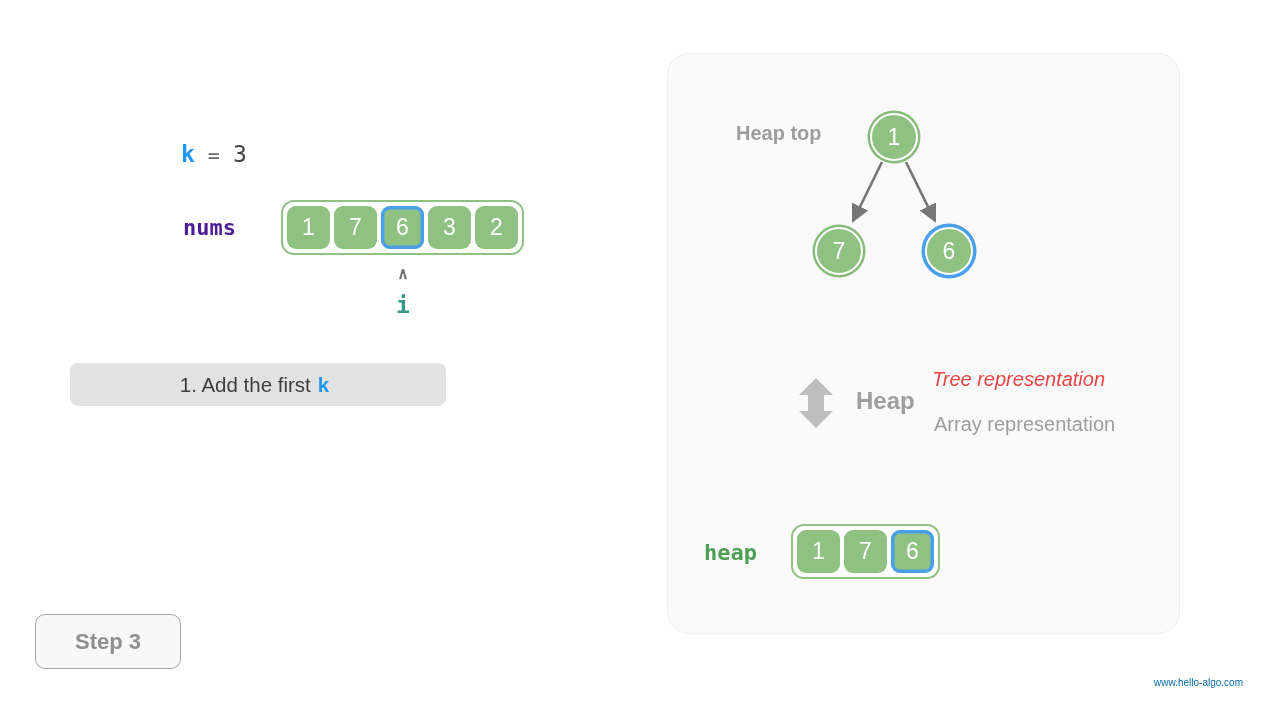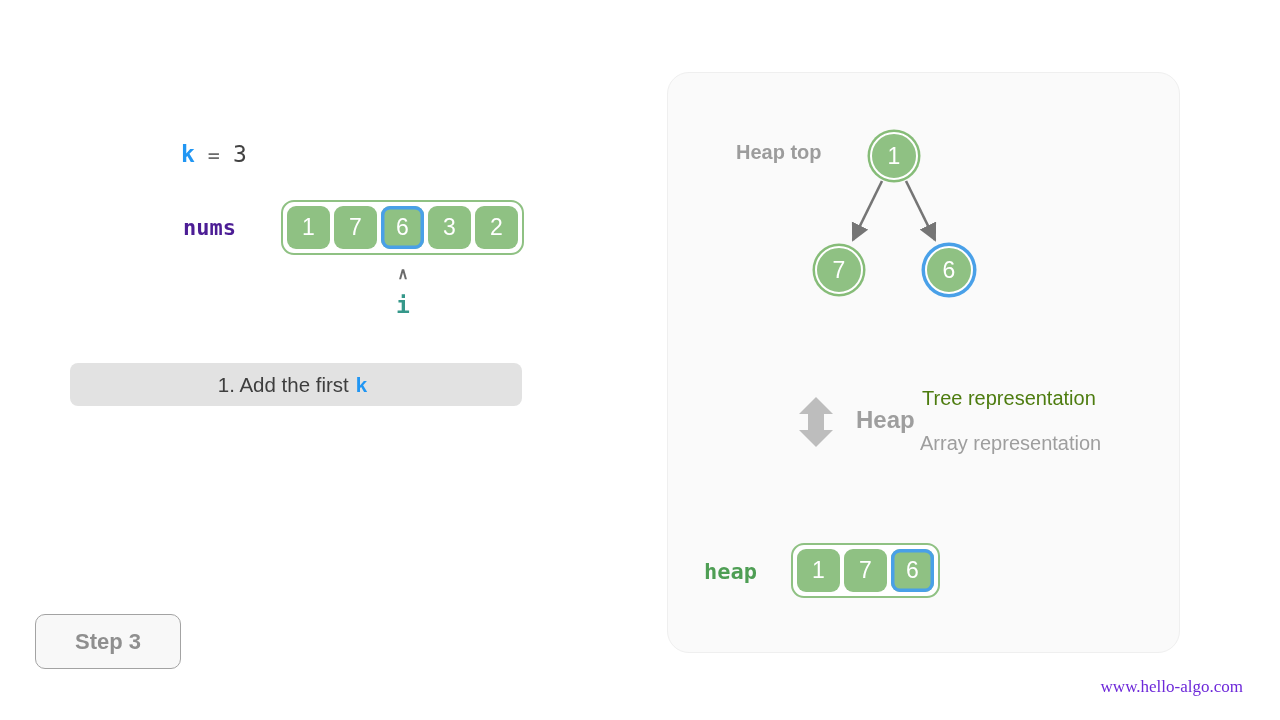--- a/index.html
+++ b/index.html
@@ -25,61 +25,61 @@
   .cell{width:43px;height:43px;border-radius:9px;background:#8FC183;color:#fff;
     font-size:23px;font-weight:500;display:flex;align-items:center;justify-content:center;}
   .cell.hl{box-shadow:inset 0 0 0 3.5px #49A0E8;}
 
   .caret{position:absolute;left:391px;top:264px;width:24px;text-align:center;
     color:#6b6b6b;font-size:15px;font-weight:bold;transform:scaleY(1.1);}
   .ptr-label{position:absolute;left:391px;top:292px;width:24px;text-align:center;
     font-family:"DejaVu Sans Mono","Liberation Mono",monospace;
     font-weight:bold;font-size:23px;color:#35988A;}
 
-  .caption{position:absolute;left:70px;top:363px;width:452px;height:43px;
+  .caption{position:absolute;left:70px;top:363px;width:376px;height:43px;
     background:#E2E2E2;border-radius:8px;display:flex;align-items:center;justify-content:center;
     font-size:20.5px;color:#3E3E3E;white-space:pre;}
   .caption .cap-var{color:#2196F3;font-weight:bold;margin:0 7px;}
 
   
   .panel{position:absolute;left:667px;top:53px;width:513px;height:581px;
-    background:#FAFAFA;border:1px solid #EFEFEF;border-radius:22px;box-sizing:border-box;margin-top:19px;}
+    background:#FAFAFA;border:1px solid #EFEFEF;border-radius:22px;box-sizing:border-box;}
   .heap-top{position:absolute;left:68px;top:113px;font-size:20px;font-weight:bold;color:#9C9C9C;}
   
   .panel .heap-top{top:68px;}
 
   .tree-edges{position:absolute;left:0;top:0;pointer-events:none;}
   .tnode{position:absolute;width:44px;height:44px;border-radius:50%;
     background:#8FC183;border:2px solid #fff;box-shadow:0 0 0 2.5px #86BC78;
     color:#fff;font-size:23px;font-weight:500;
     display:flex;align-items:center;justify-content:center;}
   .tnode.root{left:202px;top:59px;}
   .tnode.child-l{left:147px;top:173px;}
   .tnode.child-r{left:257px;top:173px;}
   .tnode.hl{box-shadow:0 0 0 3.5px #49A0E8;}
 
   .updown-icon{position:absolute;left:131px;top:324px;}
   .legend-heap{position:absolute;left:188px;top:333px;font-size:24px;font-weight:bold;color:#9E9E9E;}
-  .legend-line1{position:absolute;left:254px;top:314px;font-size:20px;color:#4d7c0f;}
-  .legend-line2{position:absolute;left:252px;top:359px;font-size:20px;color:#9E9E9E;}
+  .legend-line1{position:absolute;left:264px;top:314px;font-size:20px;color:#ef4444;font-style:italic;}
+  .legend-line2{position:absolute;left:266px;top:359px;font-size:20px;color:#9E9E9E;}
 
   .heap-arr-label{position:absolute;left:36px;top:486px;
     font-family:"DejaVu Sans Mono","Liberation Mono",monospace;
     font-weight:bold;font-size:22px;color:#4E9E54;}
   .array.heap{left:123px;top:470px;}
 
   
   .step-btn{position:absolute;left:35px;top:614px;width:146px;height:55px;box-sizing:border-box;
     border:1.5px solid #A3A3A3;border-radius:10px;background:#F8F8F8;
     display:flex;align-items:center;justify-content:center;
     font-family:Liberation Sans, sans-serif;
     font-weight:bold;font-size:22px;color:#8F8F8F;}
   .watermark{position:absolute;right:37px;top:677px;
-    font-family:Liberation Serif, serif;
-    font-size:17px;color:#6d28d9;}
+    font-family:Liberation Sans, sans-serif;
+    font-size:10px;color:#0369a1;}
 </style>
 </head>
 <body>
 
 <div class="canvas">
 
   <div class="k-line">
     <span class="k-var">k</span>
     <span class="k-eq">=</span>
     <span class="k-val">3</span>

